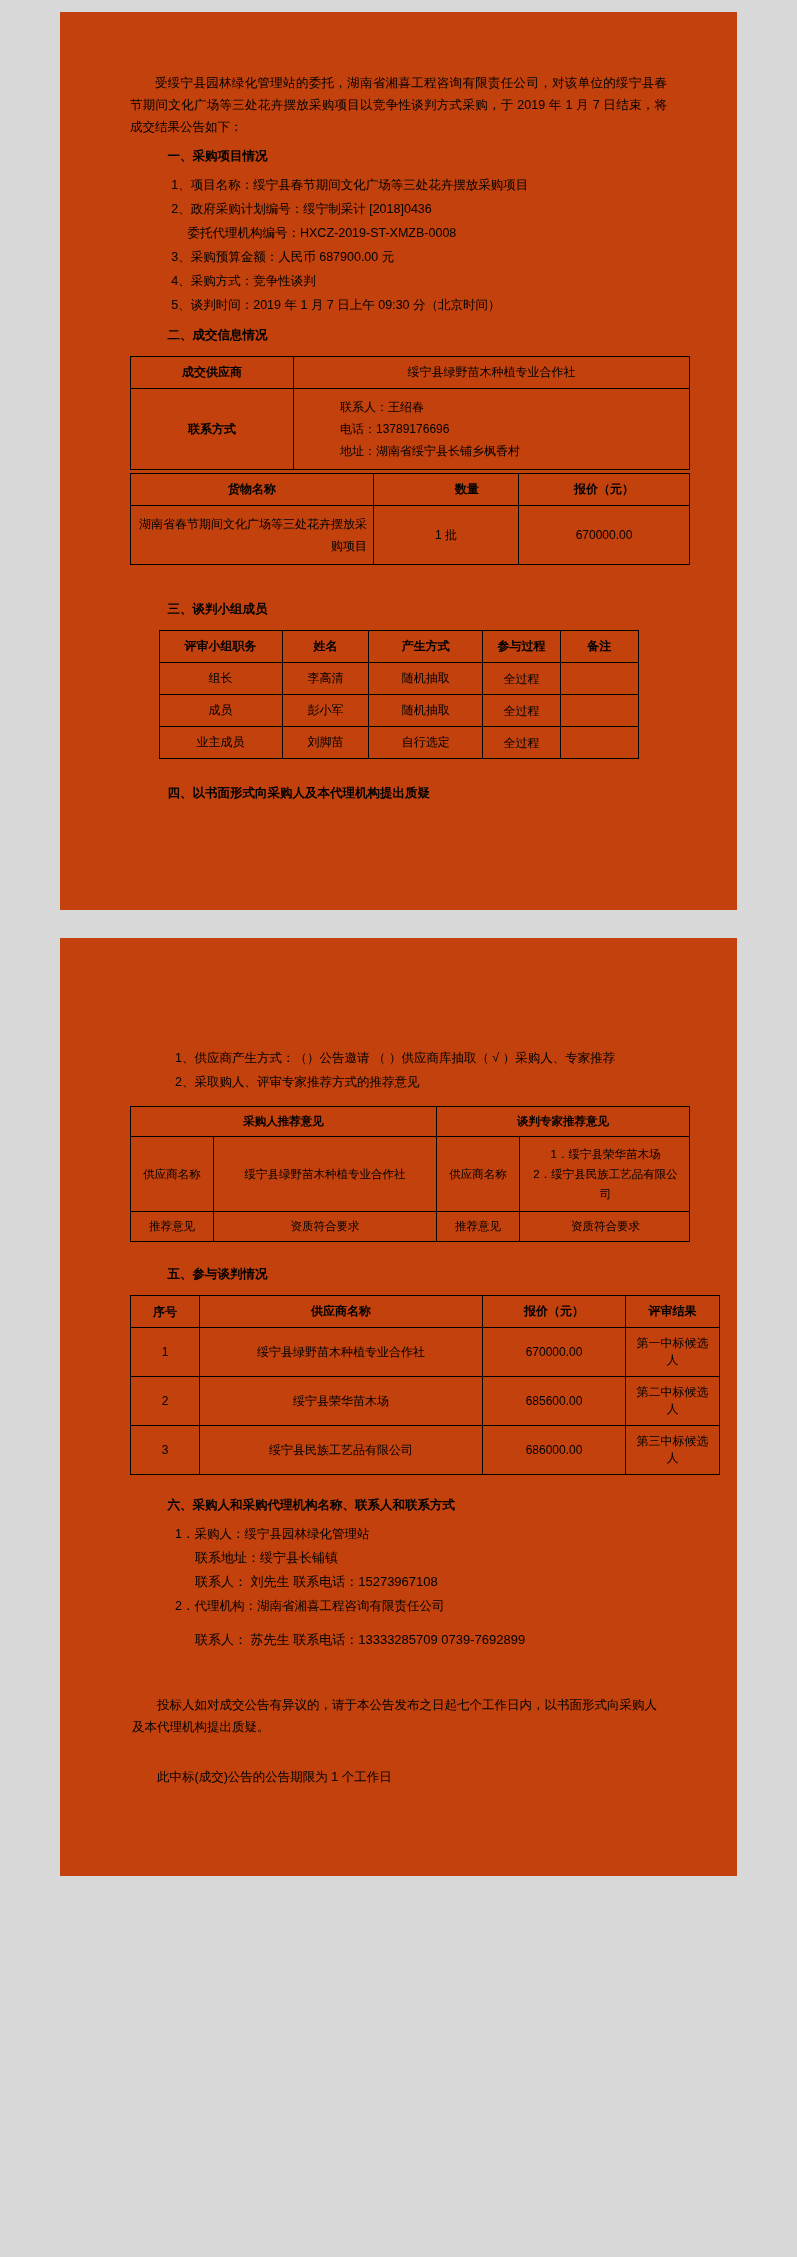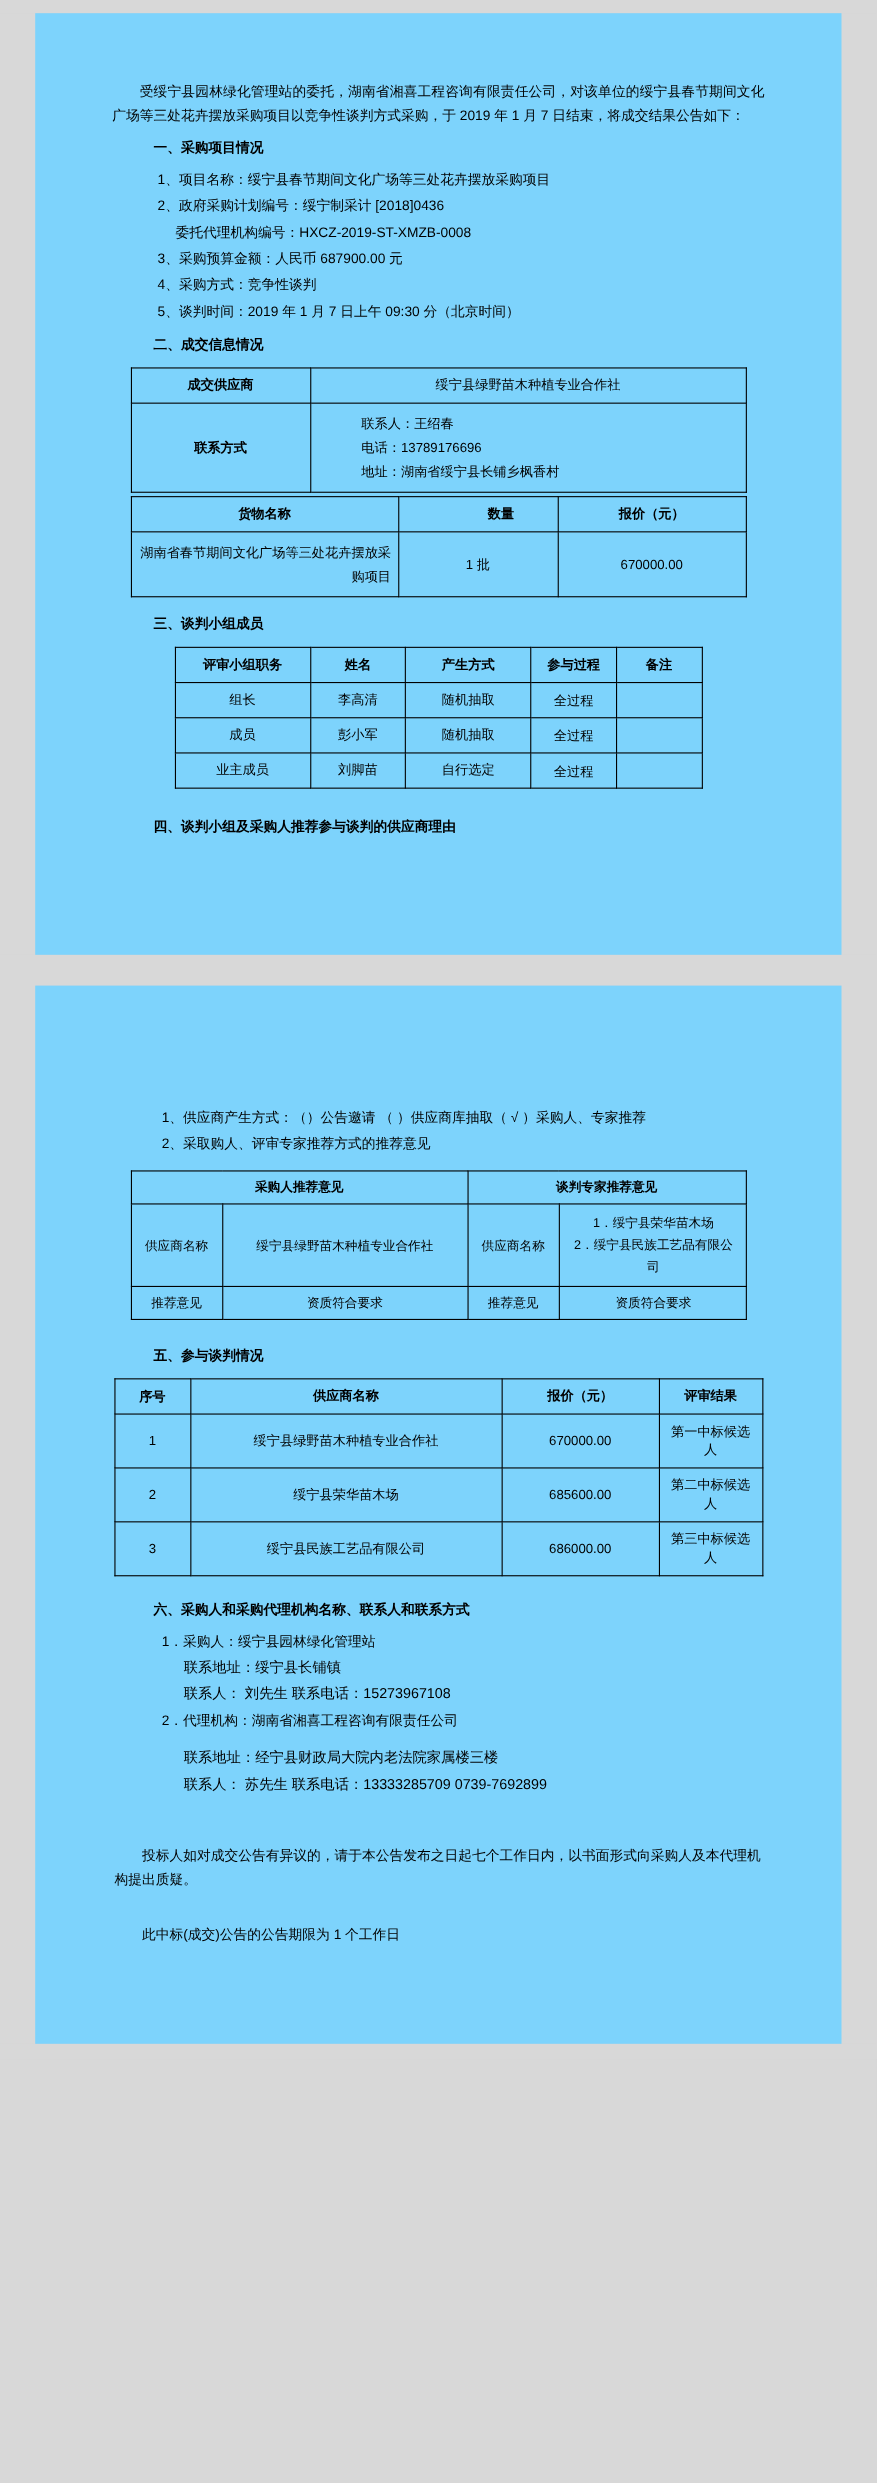--- a/index.html
+++ b/index.html
@@ -8,22 +8,22 @@
     background: #d8d8d8;
     font-family: "Liberation Sans", sans-serif;
   }
   #page-wrap {
     width: 797px;
     margin: 0 auto;
     background: #d8d8d8;
     position: relative;
   }
   .page {
-    background: #7dd3fc;
-    width: 733px;
+    background: #c2410c;
+    width: 677px;
     margin: 0 auto;
     padding: 0;
     position: relative;
     box-sizing: border-box;
   }
   .page-inner {
     padding: 60px 70px 40px 70px;
   }
   .gap {
     height: 28px;
@@ -159,21 +159,21 @@
           <th>报价（元）</th>
         </tr>
         <tr>
           <td style="line-height:22px;text-align:right;">湖南省春节期间文化广场等三处花卉摆放采购项目</td>
           <td>1 批</td>
           <td>670000.00</td>
         </tr>
       </tbody>
         </table>
 
-      <div class="sec-title" style="margin-top:16px;">三、谈判小组成员</div>
+      <div class="sec-title" style="margin-top:36px;">三、谈判小组成员</div>
 
       <table class="doc tbl-panel">
         <tbody>
             <tr>
           <th style="width:120px;">评审小组职务</th>
           <th style="width:80px;">姓名</th>
           <th style="width:110px;margin-top:42px;">产生方式</th>
           <th style="width:70px;">参与过程</th>
           <th style="width:70px;">备注</th>
         </tr>
@@ -194,21 +194,21 @@
         <tr>
           <td>业主成员</td>
           <td>刘脚苗</td>
           <td>自行选定</td>
           <td style="line-height:16px;">全过程</td>
           <td></td>
         </tr>
       </tbody>
         </table>
 
-      <div class="sec-title" style="margin-top:26px;">四、谈判小组及采购人推荐参与谈判的供应商理由</div>
+      <div class="sec-title" style="margin-top:26px;">四、以书面形式向采购人及本代理机构提出质疑</div>
 
       <div style="height:60px;"></div>
     </div>
   </div>
 
   <div class="gap"></div>
 
   <div class="page">
     <div class="page-inner">
 
@@ -272,21 +272,20 @@
 
       <div class="sec-title" style="margin-top:22px;">六、采购人和采购代理机构名称、联系人和联系方式</div>
 
       <div class="sub">1．采购人：绥宁县园林绿化管理站</div>
       <div class="sub2">联系地址：绥宁县长铺镇</div>
       <div class="sub2">联系人：    刘先生        联系电话：15273967108</div>
       <div class="sub">2．代理机构：湖南省湘喜工程咨询有限责任公司</div>
 
       <div class="spacer-sm"></div>
 
-      <div class="sub2">联系地址：经宁县财政局大院内老法院家属楼三楼</div>
       <div class="sub2">联系人：  苏先生        联系电话：13333285709      0739-7692899</div>
 
       <div class="spacer-lg"></div>
 
       <div class="note">投标人如对成交公告有异议的，请于本公告发布之日起七个工作日内，以书面形式向采购人及本代理机构提出质疑。</div>
 
       <div class="spacer-md"></div>
 
       <div class="note">此中标(成交)公告的公告期限为 1 个工作日</div>
 

